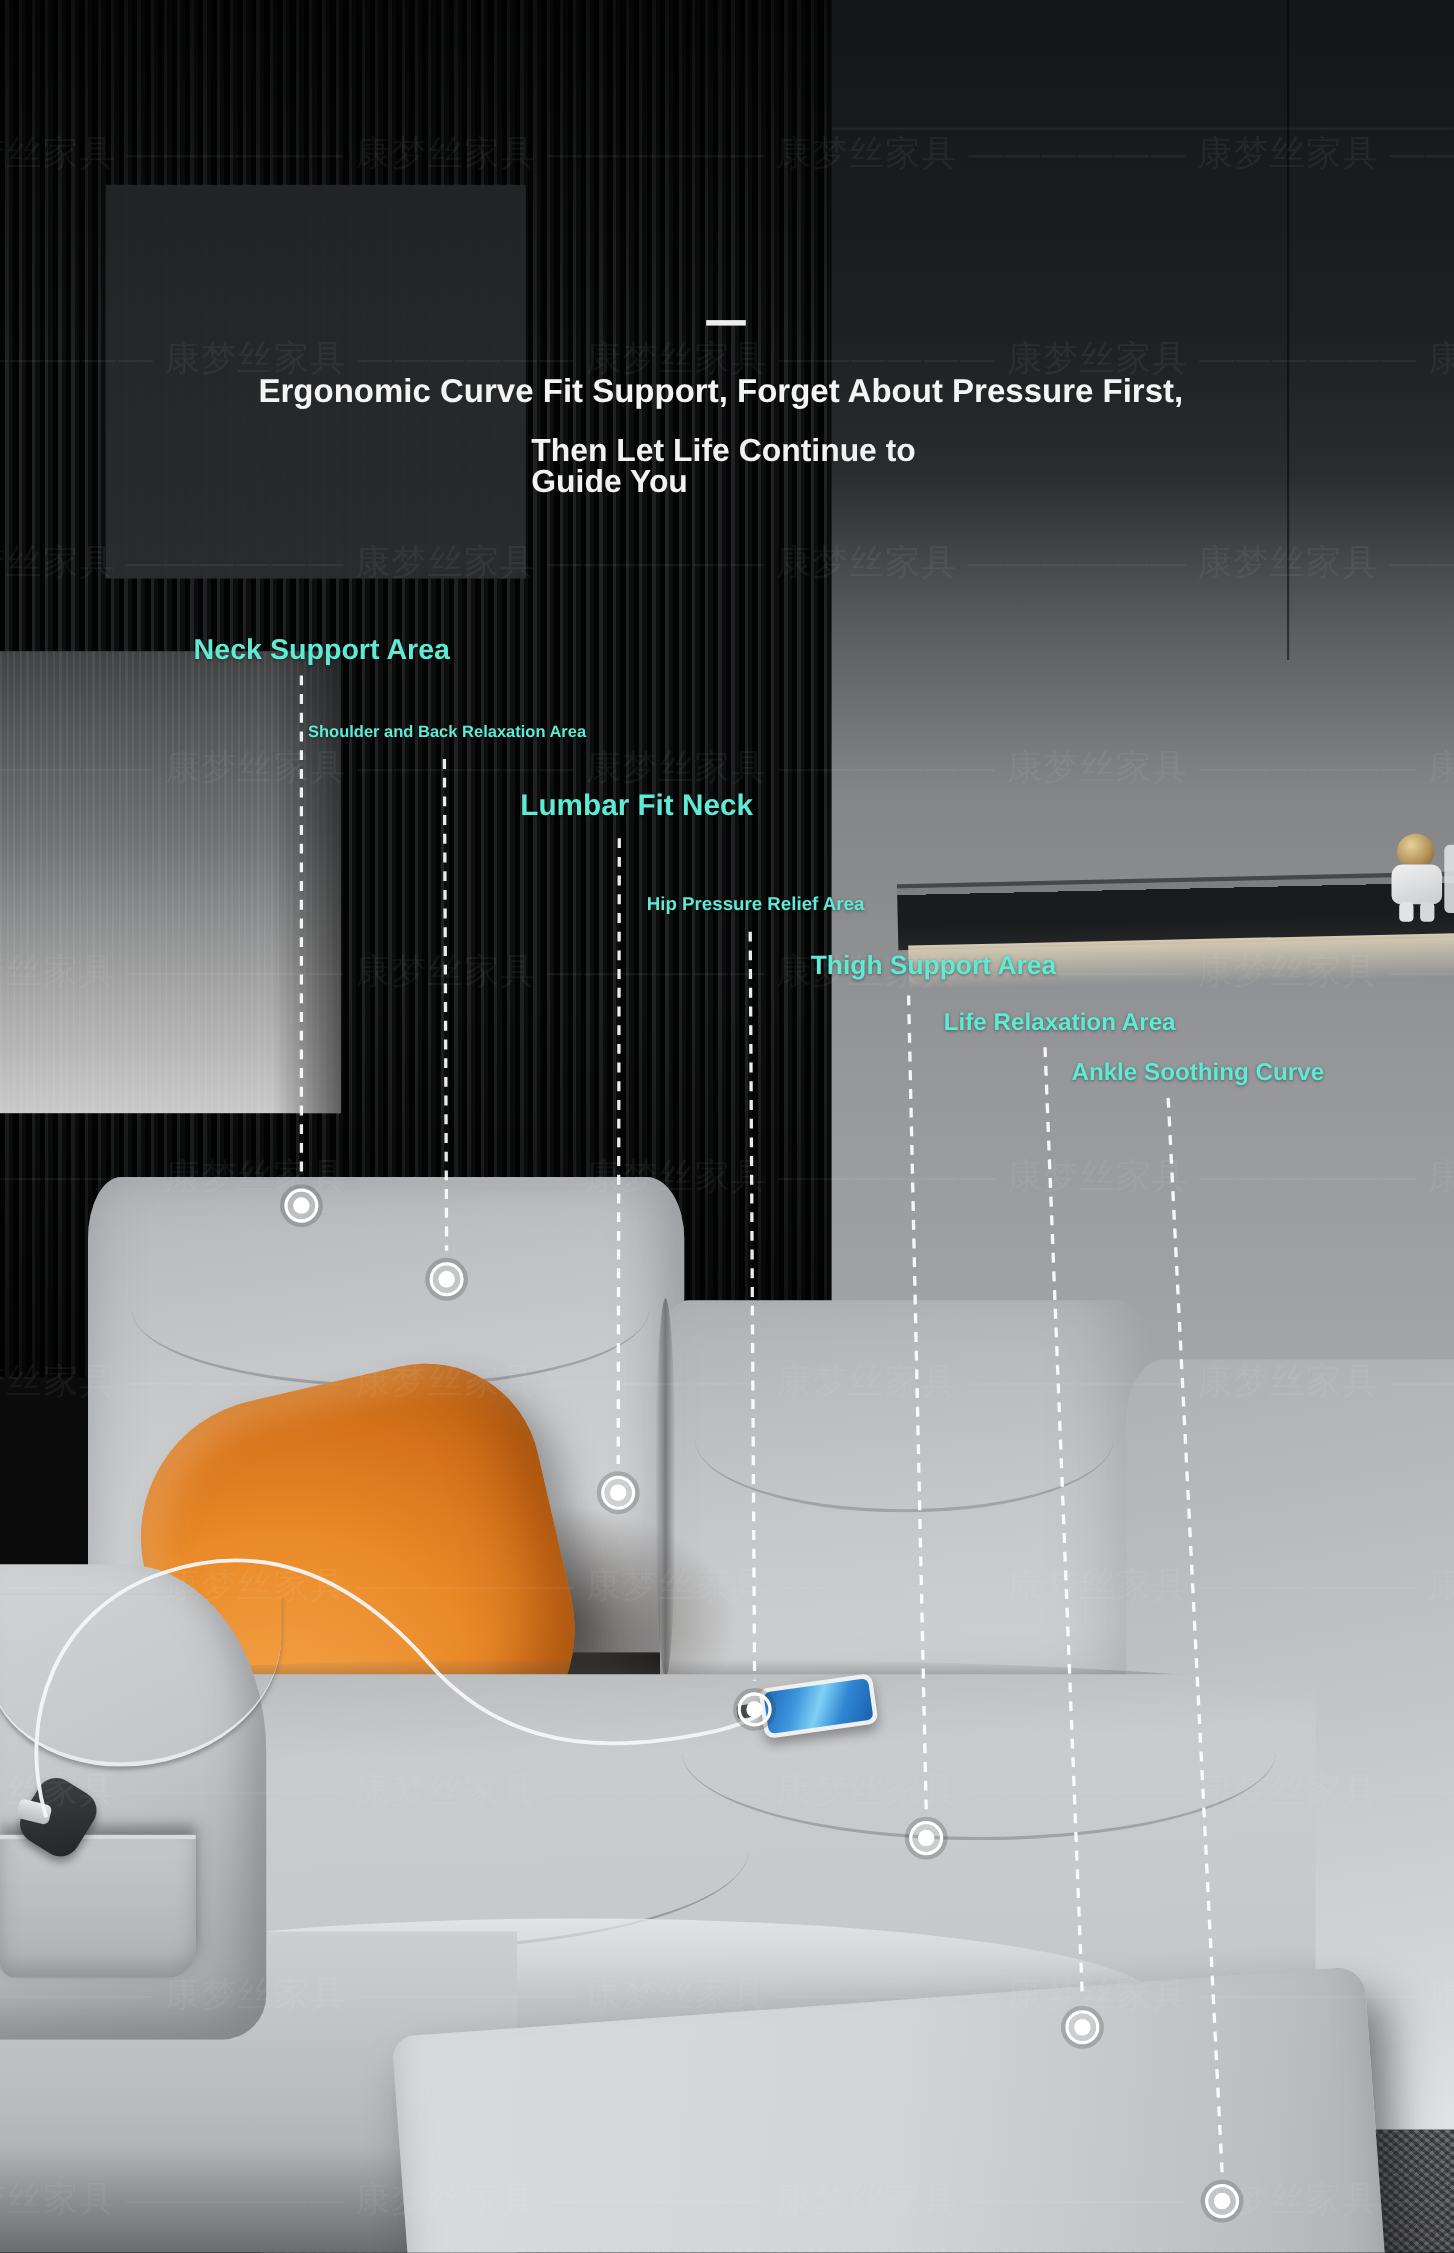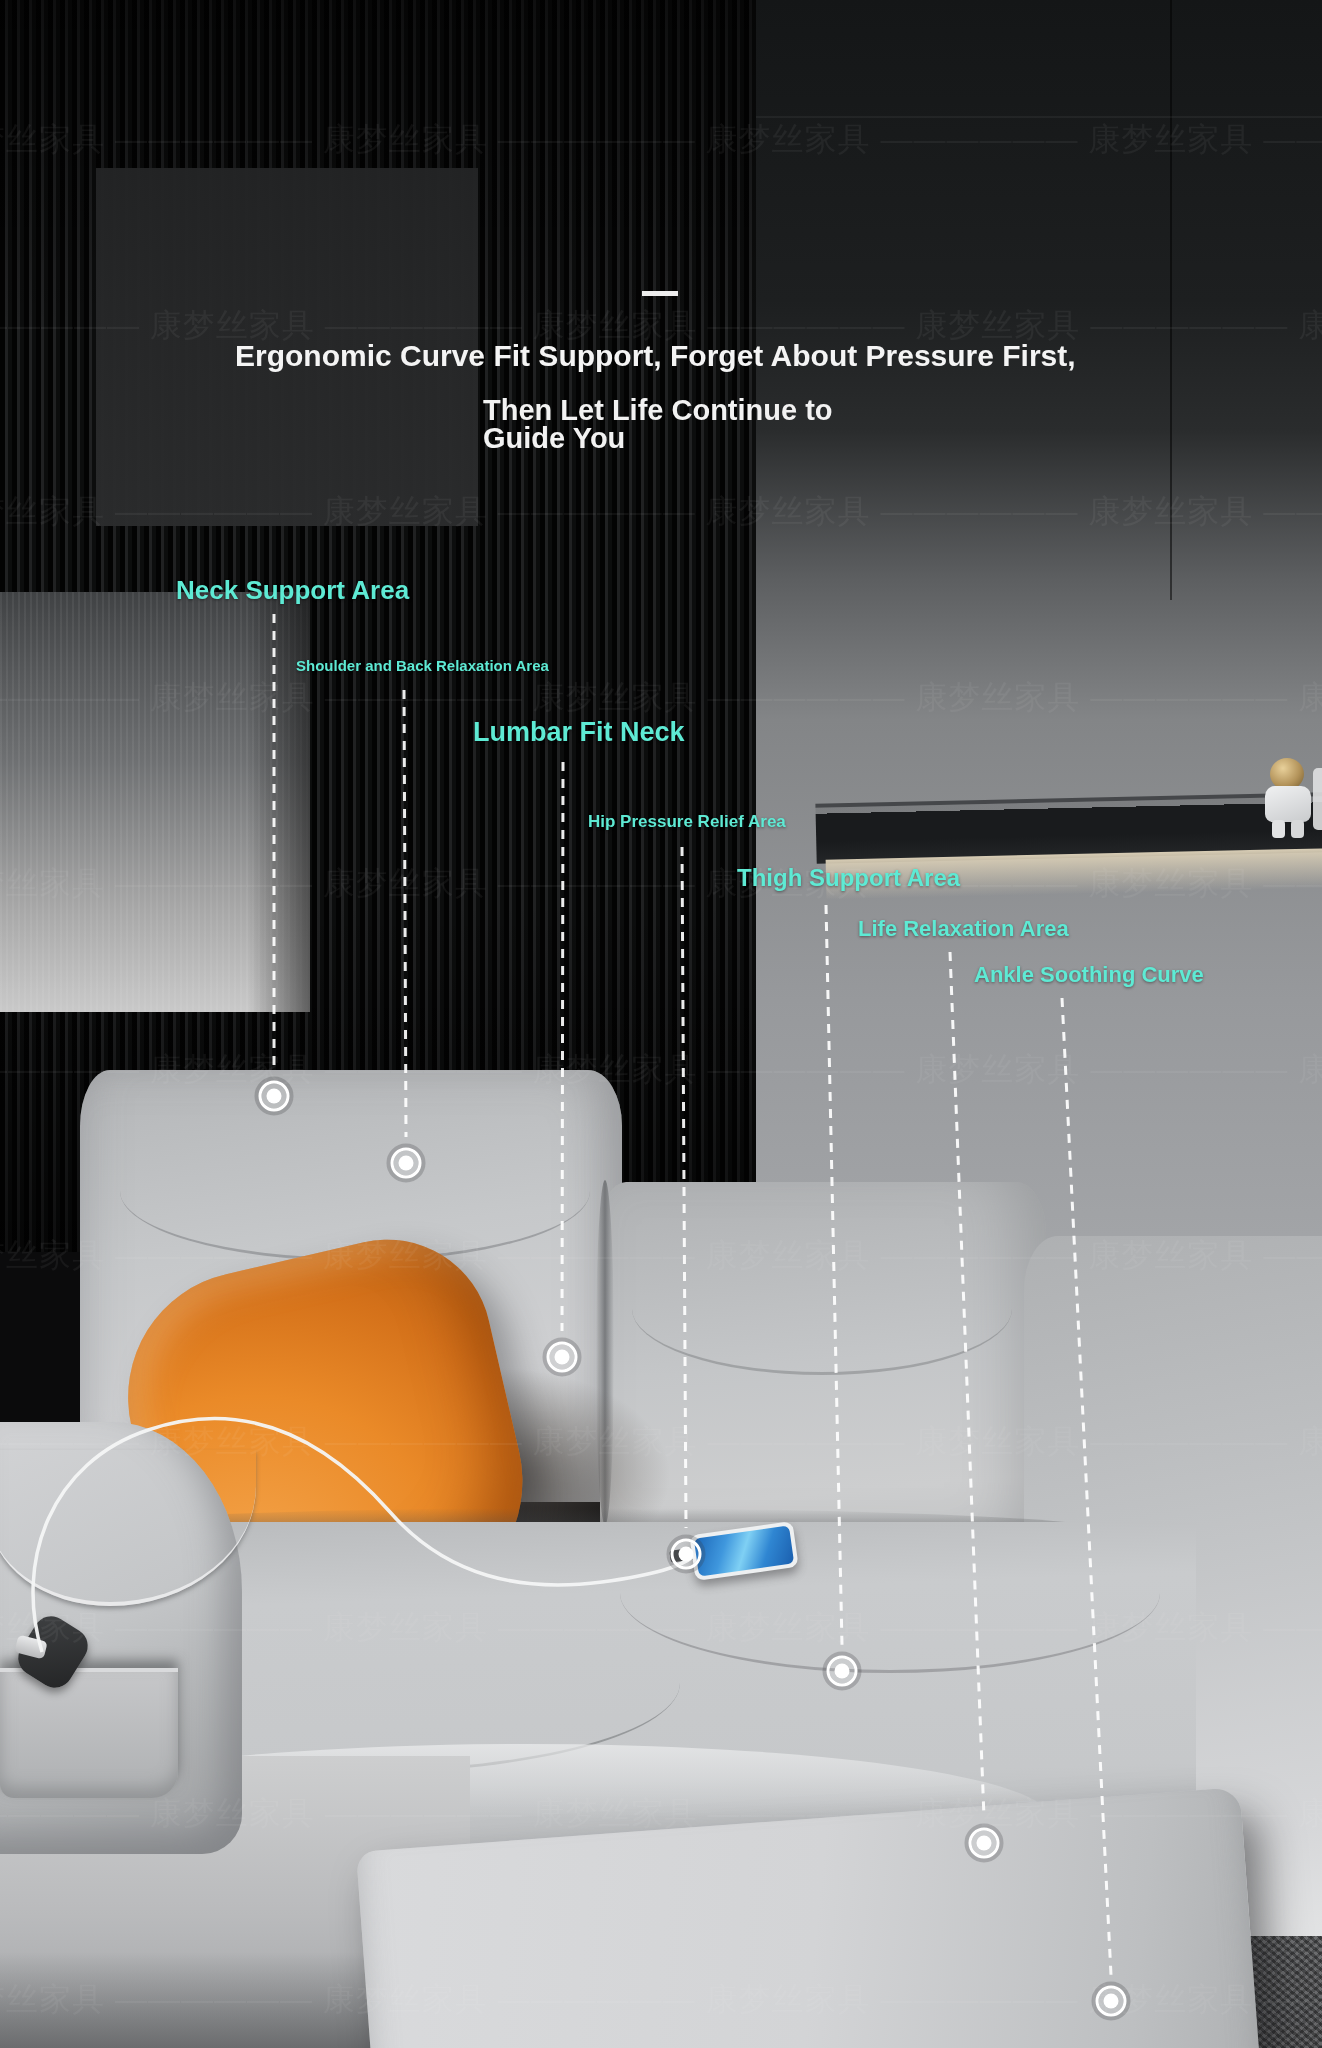--- a/index.html
+++ b/index.html
@@ -236,20 +236,20 @@
 
   <div class="abs divider"></div>
   <div class="abs subtitle-2">
     <div>Then Let Life Continue to</div>
     <div>Guide You</div>
   </div>
   <div class="abs subtitle-1">Ergonomic Curve Fit Support, Forget About Pressure First,</div>
 
   <div class="abs" id="zone-labels">
       <div class="zone-label" style="left: 176px; top: 575px; font-size: 26px;">Neck Support Area</div>
-      <div class="zone-label" style="left: 296px; top: 657px; font-size: 15px;">Shoulder and Back Relaxation Area</div>
+      <div class="zone-label" style="left: 280px; top: 657px; font-size: 15px;">Shoulder and Back Relaxation Area</div>
       <div class="zone-label" style="left: 473px; top: 717px; font-size: 27px;">Lumbar Fit Neck</div>
       <div class="zone-label" style="left: 588px; top: 812px; font-size: 17px;">Hip Pressure Relief Area</div>
       <div class="zone-label" style="left: 737px; top: 864px; font-size: 24px;">Thigh Support Area</div>
       <div class="zone-label" style="left: 858px; top: 916px; font-size: 22px;">Life Relaxation Area</div>
       <div class="zone-label" style="left: 974px; top: 962px; font-size: 22px;">Ankle Soothing Curve</div>
     </div>
 </div>
 
 </body></html>

